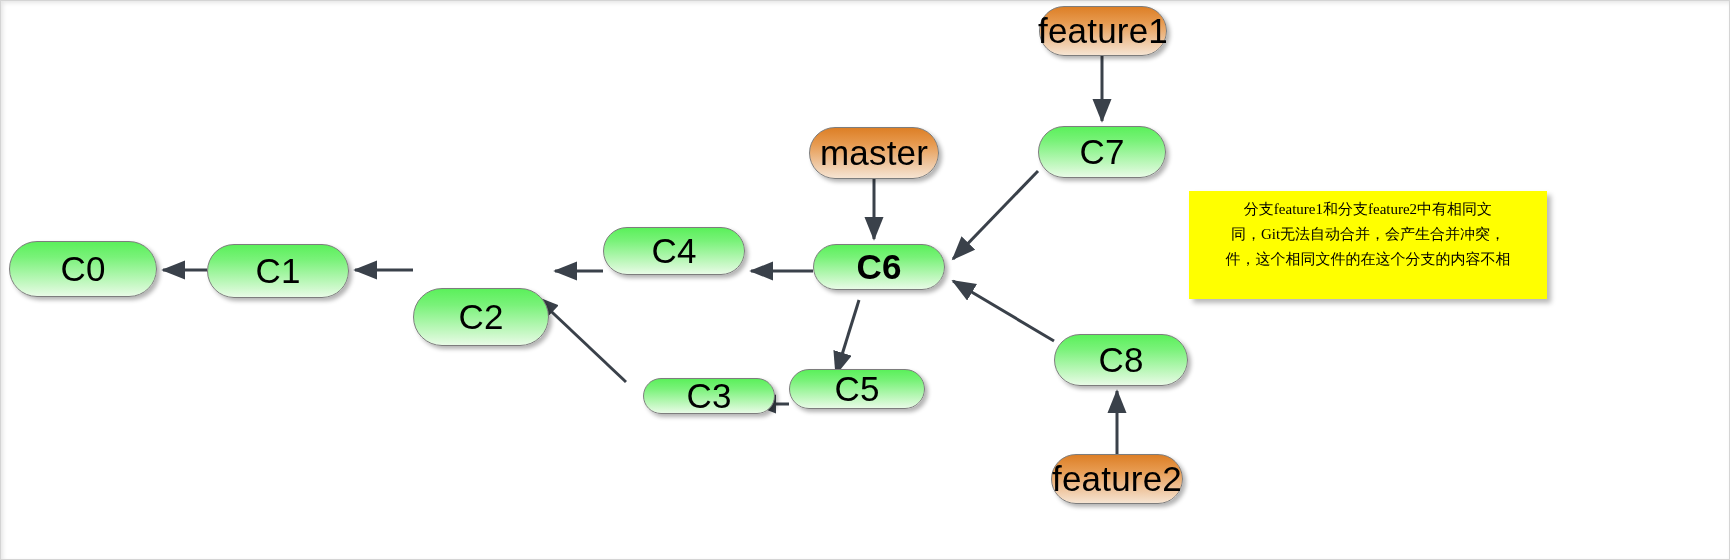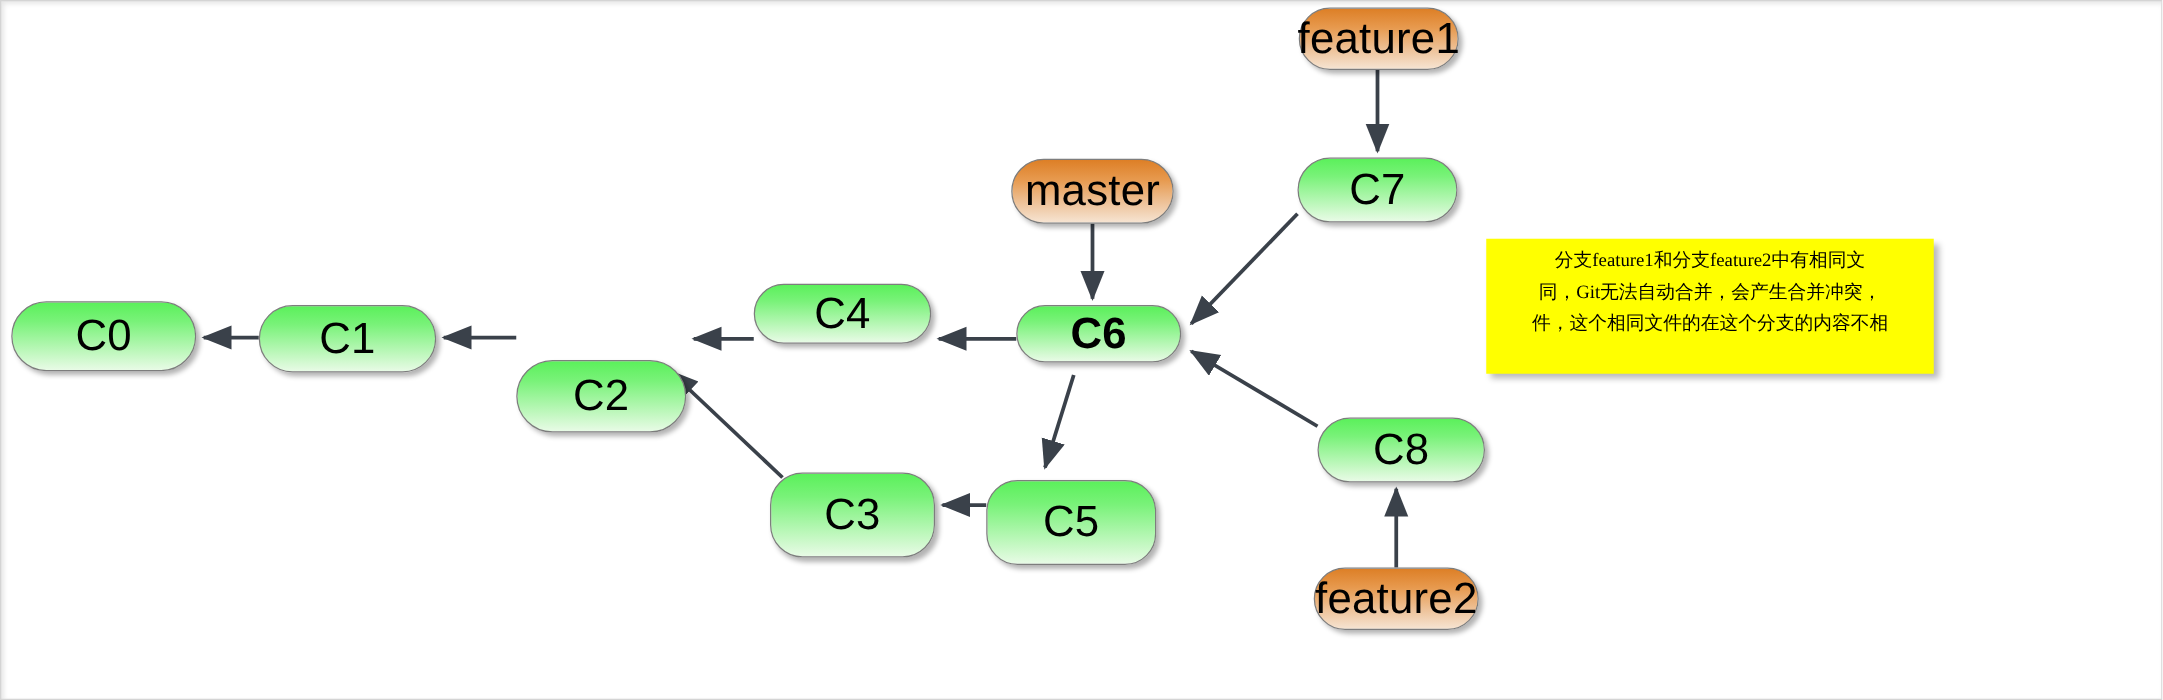--- a/index.html
+++ b/index.html
@@ -86,22 +86,22 @@
         <line x1="1116" y1="453" x2="1116" y2="390" stroke="#3a414a" stroke-width="3" marker-end="url(#arrowhead)"></line>
       </g>
   </svg>
 
   <div id="nodes-layer">
       <div class="node commit" style="left: 8px; top: 240px; width: 148px; height: 56px; border-radius: 28px;">C0</div>
       <div class="node commit" style="left: 206px; top: 243px; width: 142px; height: 54px; border-radius: 27px;">C1</div>
       <div class="node commit" style="left: 412px; top: 240px; width: 136px; height: 58px; border-radius: 29px; margin-top: 47px;">C2</div>
       <div class="node commit" style="left: 602px; top: 226px; width: 142px; height: 48px; border-radius: 28px;">C4</div>
       <div class="node commit" style="left: 812px; top: 243px; width: 132px; height: 46px; border-radius: 28px; font-weight: bold;">C6</div>
-      <div class="node commit" style="left: 615px; top: 377px; width: 132px; height: 68px; border-radius: 26px;">C3</div>
-      <div class="node commit" style="left: 788px; top: 383px; width: 136px; height: 68px; border-radius: 25px;">C5</div>
+      <div class="node commit" style="left: 642px; top: 377px; width: 132px; height: 36px; border-radius: 26px;">C3</div>
+      <div class="node commit" style="left: 788px; top: 368px; width: 136px; height: 40px; border-radius: 25px;">C5</div>
       <div class="node commit" style="left: 1037px; top: 125px; width: 128px; height: 52px; border-radius: 26px;">C7</div>
       <div class="node commit" style="left: 1053px; top: 333px; width: 134px; height: 52px; border-radius: 26px;">C8</div>
       <div class="node branch" style="left: 808px; top: 126px; width: 130px; height: 52px; border-radius: 26px;">master</div>
       <div class="node branch" style="left: 1038px; top: 5px; width: 128px; height: 50px; border-radius: 25px;">feature1</div>
       <div class="node branch" style="left: 1050px; top: 453px; width: 132px; height: 50px; border-radius: 25px;">feature2</div>
     </div>
 
   <div class="note" id="conflict-note" style="left: 1188px; top: 190px; width: 358px; height: 108px;">
       <span class="note-line">分支feature1和分支feature2中有相同文</span>
       <span class="note-line">同，Git无法自动合并，会产生合并冲突，</span>

